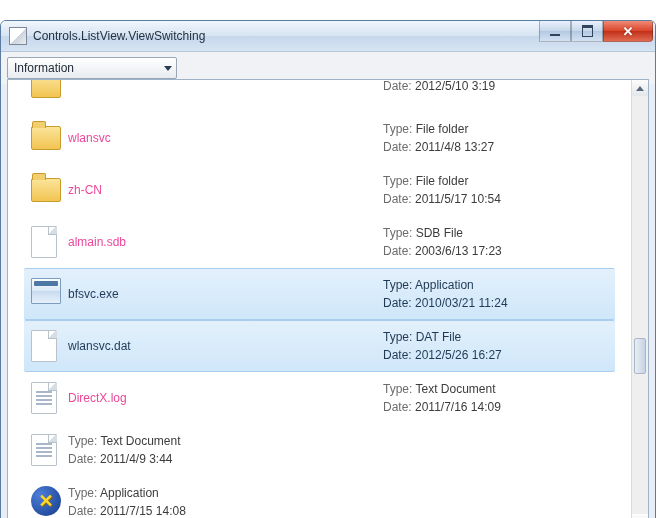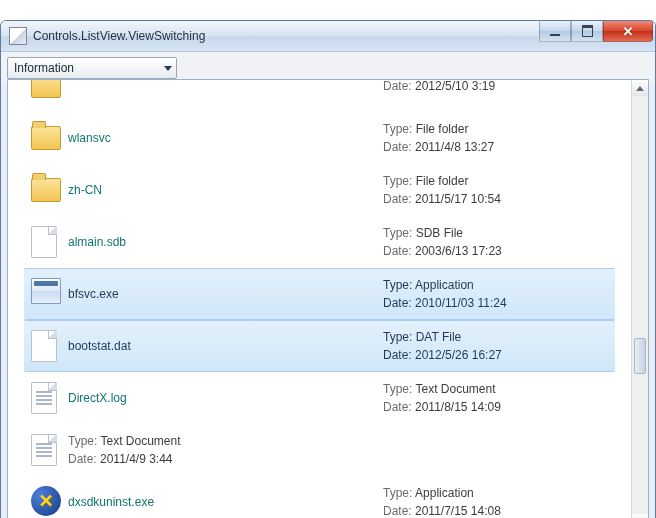--- a/index.html
+++ b/index.html
@@ -136,21 +136,21 @@
   .row .icon-col {
     width: 42px;
     display: flex;
     align-items: center;
     justify-content: center;
   }
   .row .name-col {
     flex: 1;
     display: flex;
     align-items: flex-start;
-    color: #0f766e;
+    color: #ec4899;
   }
   .row .meta-col {
     width: 230px;
     color: #6c6c6c;
     font-size: 12px;
     line-height: 1.5;
   }
   .row .meta-label { color: #6c6c6c; }
   .row .meta-value { color: #3c3c3c; }
   .row.selected {
@@ -350,65 +350,64 @@
           </div>
           <div class="row selected">
             <div class="icon-col">
               <div class="icon32">
                 <div class="app-icon"></div>
               </div>
             </div>
             <div class="name-col">bfsvc.exe</div>
             <div class="meta-col">
               <div><span class="meta-label">Type:</span><span class="meta-value"> Application</span></div>
-              <div><span class="meta-label">Date:</span><span class="meta-value"> 2010/11/03 11:24</span></div>
+              <div><span class="meta-label">Date:</span><span class="meta-value"> 2010/03/21 11:24</span></div>
             </div>
           </div>
           <div class="row selected">
             <div class="icon-col">
               <div class="icon32">
                 <div class="file-icon"></div>
               </div>
             </div>
-            <div class="name-col">bootstat.dat</div>
+            <div class="name-col">wlansvc.dat</div>
             <div class="meta-col">
               <div><span class="meta-label">Type:</span><span class="meta-value"> DAT File</span></div>
               <div><span class="meta-label">Date:</span><span class="meta-value"> 2012/5/26 16:27</span></div>
             </div>
           </div>
           <div class="row">
             <div class="icon-col">
               <div class="icon32">
                 <div class="file-icon text"></div>
               </div>
             </div>
             <div class="name-col">DirectX.log</div>
             <div class="meta-col">
               <div><span class="meta-label">Type:</span><span class="meta-value"> Text Document</span></div>
-              <div><span class="meta-label">Date:</span><span class="meta-value"> 2011/8/15 14:09</span></div>
+              <div><span class="meta-label">Date:</span><span class="meta-value"> 2011/7/16 14:09</span></div>
             </div>
           </div>
           <div class="row">
             <div class="icon-col">
               <div class="icon32">
                 <div class="file-icon text"></div>
               </div>
             </div>
             <div class="meta-col">
               <div><span class="meta-label">Type:</span><span class="meta-value"> Text Document</span></div>
               <div><span class="meta-label">Date:</span><span class="meta-value"> 2011/4/9 3:44</span></div>
             </div>
           </div>
           <div class="row">
             <div class="icon-col">
               <div class="icon32">
                 <div class="dx-icon">✕</div>
               </div>
             </div>
-            <div class="name-col">dxsdkuninst.exe</div>
             <div class="meta-col">
               <div><span class="meta-label">Type:</span><span class="meta-value"> Application</span></div>
               <div><span class="meta-label">Date:</span><span class="meta-value"> 2011/7/15 14:08</span></div>
             </div>
           </div>
         </div>
     </div>
     <div class="scrollbar">
       <div class="sb-btn">
           <div class="tri-up"></div>

